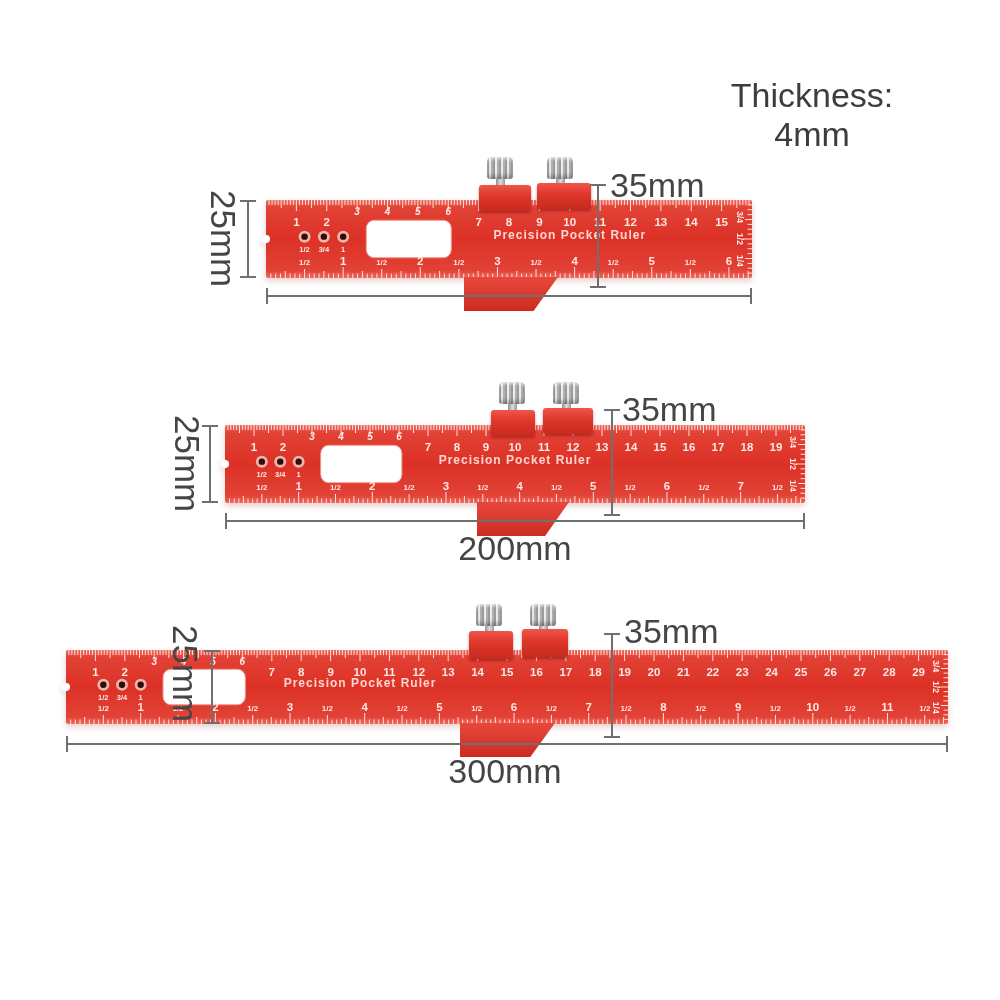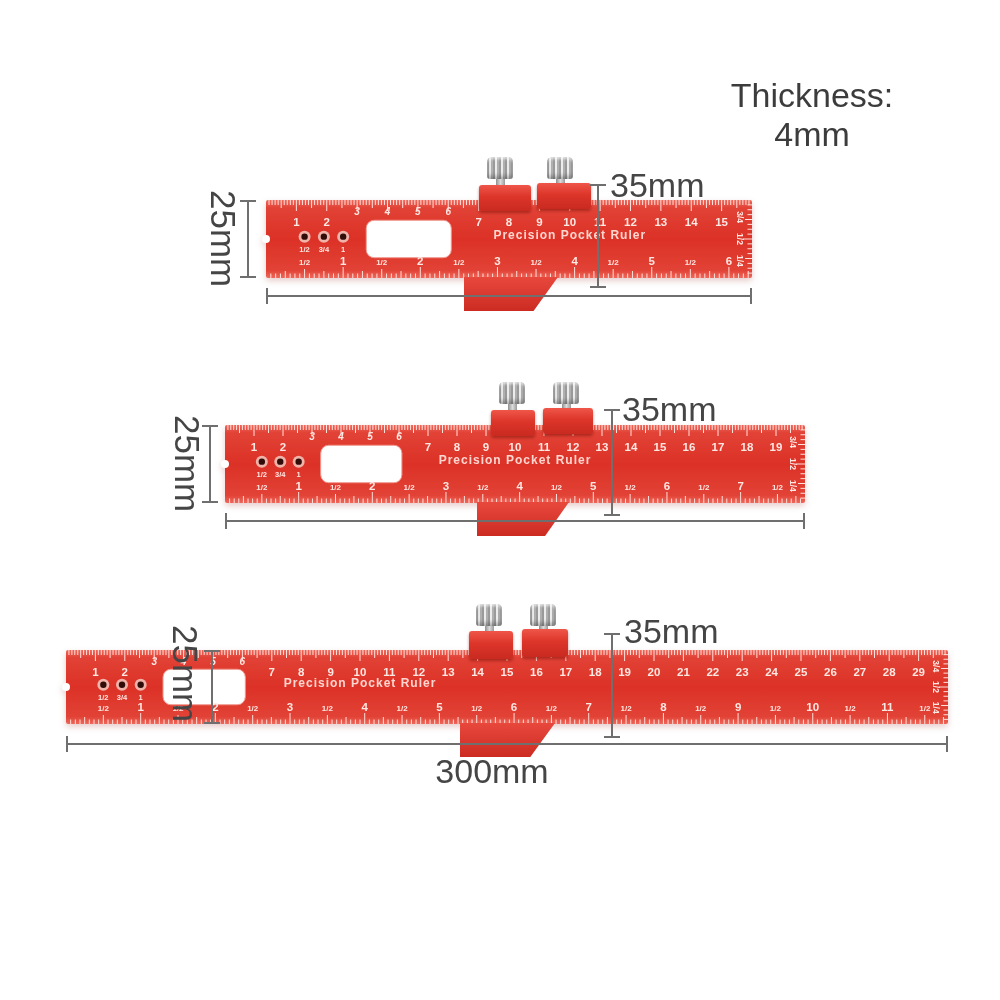--- a/index.html
+++ b/index.html
@@ -790,20 +790,21 @@
       <div class="dim-cap" style="left: 202px; top: 425px; width: 16px; height: 2px;"></div>
       <div class="dim-cap" style="left: 202px; top: 501px; width: 16px; height: 2px;"></div>
       <div class="dim-text-v" style="left: 167px; top: 406px; height: 116px;">25mm</div>
       <div class="dim-line" style="left: 611px; top: 409px; width: 2px; height: 107px;"></div>
       <div class="dim-cap" style="left: 604px; top: 409px; width: 16px; height: 2px;"></div>
       <div class="dim-cap" style="left: 604px; top: 514px; width: 16px; height: 2px;"></div>
       <div class="dim-text" style="left: 622px; top: 390px;">35mm</div>
       <div class="dim-line" style="left: 225px; top: 520px; width: 580px; height: 2px;"></div>
       <div class="dim-cap" style="left: 225px; top: 513px; width: 2px; height: 16px;"></div>
       <div class="dim-cap" style="left: 803px; top: 513px; width: 2px; height: 16px;"></div>
+      <div class="dim-len-label" style="left: 415px; top: 529px;">200mm</div>
     </div>
     <div class="ruler-grp" style="position: absolute; inset: 0px;">
       <svg class="ruler" width="882" height="74" style="left: 66px; top: 650px;">
         <defs>
           <linearGradient id="grad2" x1="0" y1="0" x2="0" y2="1">
             <stop offset="0%" stop-color="#ee685b"></stop>
             <stop offset="10%" stop-color="#e24236"></stop>
             <stop offset="50%" stop-color="#dc3126"></stop>
             <stop offset="90%" stop-color="#e24236"></stop>
             <stop offset="100%" stop-color="#ee685b"></stop>
@@ -1391,15 +1392,15 @@
       <div class="dim-cap" style="left: 204px; top: 650px; width: 16px; height: 2px;"></div>
       <div class="dim-cap" style="left: 204px; top: 722px; width: 16px; height: 2px;"></div>
       <div class="dim-text-v" style="left: 165px; top: 616px; height: 116px;">25mm</div>
       <div class="dim-line" style="left: 611px; top: 633px; width: 2px; height: 105px;"></div>
       <div class="dim-cap" style="left: 604px; top: 633px; width: 16px; height: 2px;"></div>
       <div class="dim-cap" style="left: 604px; top: 736px; width: 16px; height: 2px;"></div>
       <div class="dim-text" style="left: 624px; top: 612px;">35mm</div>
       <div class="dim-line" style="left: 66px; top: 743px; width: 882px; height: 2px;"></div>
       <div class="dim-cap" style="left: 66px; top: 736px; width: 2px; height: 16px;"></div>
       <div class="dim-cap" style="left: 946px; top: 736px; width: 2px; height: 16px;"></div>
-      <div class="dim-len-label" style="left: 392px; top: 752px;">300mm</div>
+      <div class="dim-len-label" style="left: 405px; top: 752px;">300mm</div>
     </div>
   </div>
 
 </body></html>

